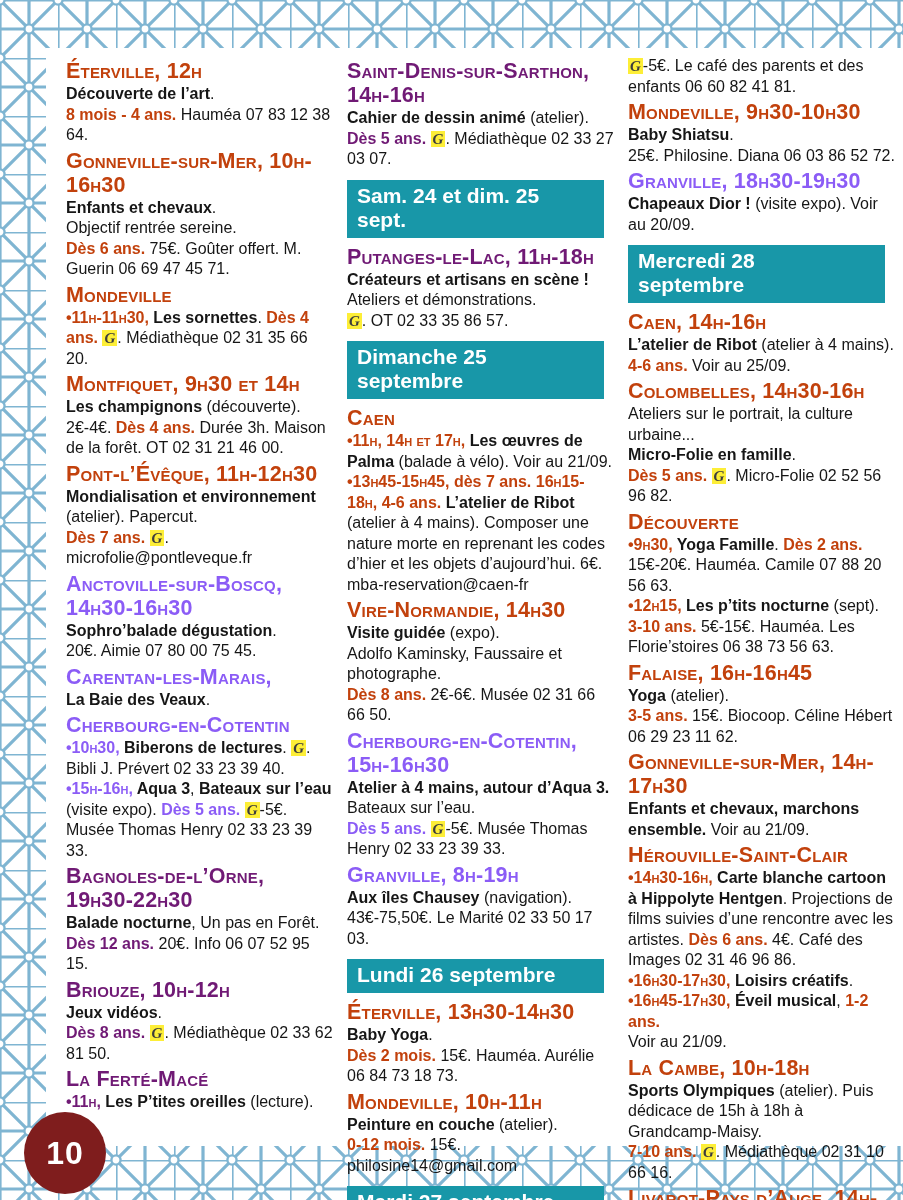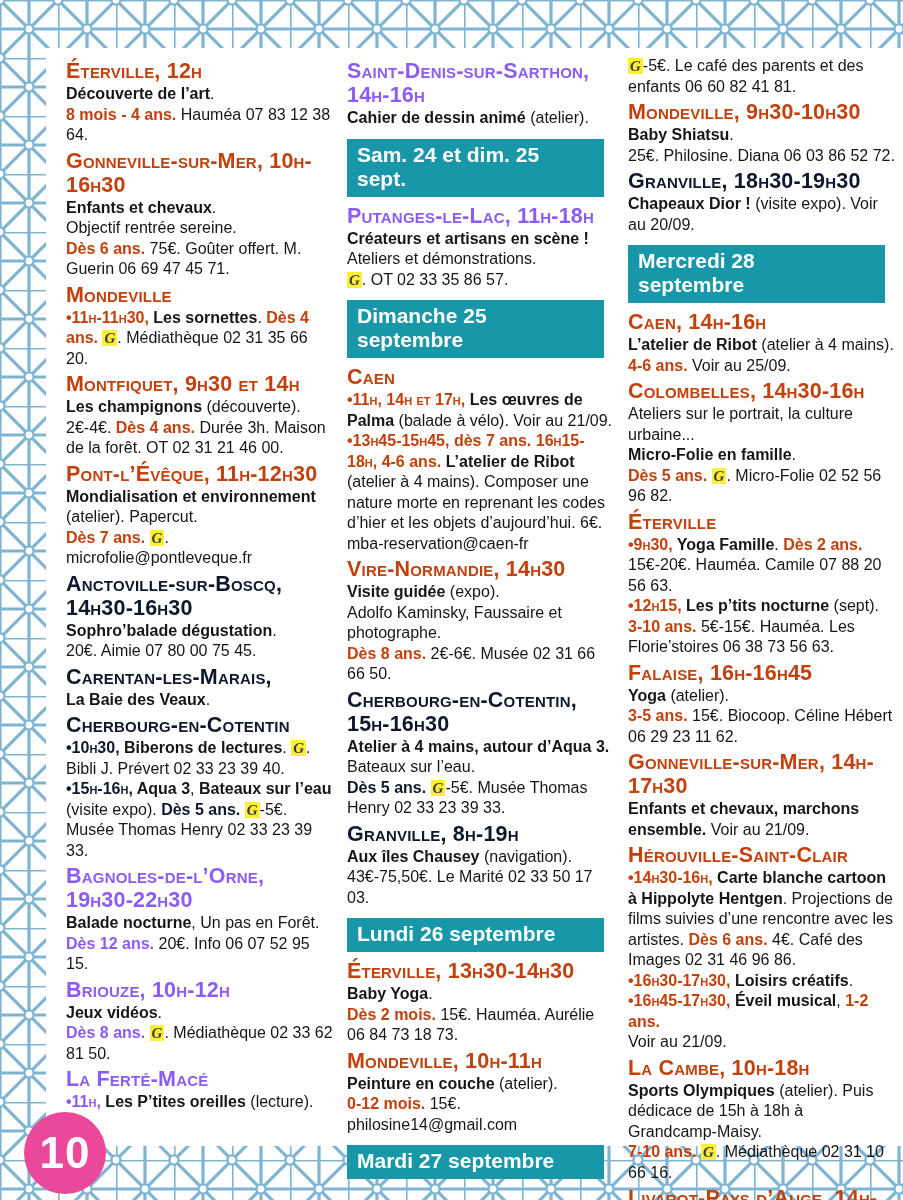--- a/index.html
+++ b/index.html
@@ -3,30 +3,30 @@
 <meta charset="utf-8">
 <style>
   html,body{margin:0;padding:0;}
   body{background:#ffffff;font-family:"Liberation Sans","DejaVu Sans",sans-serif;}
   .page{position:relative;width:903px;height:1200px;overflow:hidden;background:#fff;}
   .pattern{position:absolute;left:0;top:0;z-index:0;}
   .content{position:absolute;left:66px;top:56px;width:829px;z-index:1;display:flex;gap:14px;}
   .col{width:267px;}
   .city{font-weight:bold;font-variant:small-caps;font-size:21.5px;line-height:24px;margin:3px 0 1px 0;letter-spacing:.2px;}
   .c-purple{color:#c2410c;}
-  .c-green{color:#0f172a;}
-  .c-magenta{color:#8b5cf6;}
+  .c-green{color:#8b5cf6;}
+  .c-magenta{color:#701a75;}
   .banner{background:#1897a8;color:#ffffff;font-weight:bold;font-size:21px;line-height:24px;padding:4px 22px 6px 10px;margin:10px 10px 7px 0;}
   p{margin:0;font-size:16px;line-height:20.5px;color:#161616;}
   .seg-b{font-weight:bold;}
   .seg-r{font-weight:normal;}
   .seg-age{font-weight:bold;}
   .seg-time{font-weight:bold;font-variant:small-caps;}
   .seg-g{background:#fdee37;font-style:italic;font-weight:bold;color:#3c3c3c;padding:0 2px;font-family:"Liberation Serif","DejaVu Serif",serif;font-size:15px;}
-  .page-badge{position:absolute;left:24px;top:1112px;width:82px;height:82px;border-radius:50%;background:#ec4899;color:#fff;z-index:2;display:flex;align-items:center;justify-content:center;font-size:44px;font-weight:bold;letter-spacing:1px;}
+  .page-badge{position:absolute;left:24px;top:1112px;width:82px;height:82px;border-radius:50%;background:#7f1d1d;color:#fff;z-index:2;display:flex;align-items:center;justify-content:center;font-size:32px;font-weight:bold;letter-spacing:1px;}
 </style>
 </head>
 <body>
 
 <div class="page">
 
   <svg class="pattern" width="903" height="1200" aria-hidden="true">
     <defs>
       <pattern id="asa" width="58" height="58" patternUnits="userSpaceOnUse">
         <rect width="58" height="58" fill="#ffffff"></rect>
@@ -78,20 +78,21 @@
         <p><span class="seg-age c-magenta">Dès 12 ans.</span><span class="seg-r"> 20€. Info 06 07 52 95 15.</span></p>
         <h3 class="city c-magenta">Briouze, 10h-12h</h3>
         <p><span class="seg-b">Jeux vidéos</span><span class="seg-r">.</span></p>
         <p><span class="seg-age c-magenta">Dès 8 ans.</span><span class="seg-r"> </span><span class="seg-g">G</span><span class="seg-r">. Médiathèque 02 33 62 81 50.</span></p>
         <h3 class="city c-magenta">La Ferté-Macé</h3>
         <p><span class="seg-time c-magenta">•11h,</span><span class="seg-b"> Les P’tites oreilles</span><span class="seg-r"> (lecture).</span></p>
       </div>
     <div class="col">
         <h3 class="city c-magenta">Saint-Denis-sur-Sarthon, 14h-16h</h3>
         <p><span class="seg-b">Cahier de dessin animé</span><span class="seg-r"> (atelier).</span></p>
+        <p><span class="seg-age c-magenta">Dès 5 ans.</span><span class="seg-r"> </span><span class="seg-g">G</span><span class="seg-r">. Médiathèque 02 33 27 03 07.</span></p>
         <div class="banner">Sam. 24 et dim. 25 sept.</div>
         <h3 class="city c-magenta">Putanges-le-Lac, 11h-18h</h3>
         <p><span class="seg-b">Créateurs et artisans en scène !</span></p>
         <p><span class="seg-r">Ateliers et démonstrations.</span></p>
         <p><span class="seg-g">G</span><span class="seg-r">. OT 02 33 35 86 57.</span></p>
         <div class="banner">Dimanche 25 septembre</div>
         <h3 class="city c-purple">Caen</h3>
         <p><span class="seg-time c-purple">•11h, 14h et 17h,</span><span class="seg-b"> Les œuvres de Palma</span><span class="seg-r"> (balade à vélo). Voir au 21/09.</span></p>
         <p><span class="seg-time c-purple">•13h45-15h45,</span><span class="seg-age c-purple"> dès 7 ans.</span><span class="seg-time c-purple"> 16h15-18h,</span><span class="seg-age c-purple"> 4-6 ans.</span><span class="seg-b"> L’atelier de Ribot</span><span class="seg-r"> (atelier à 4 mains). Composer une nature morte en reprenant les codes d’hier et les objets d’aujourd’hui. 6€. mba-reservation@caen-fr</span></p>
         <h3 class="city c-purple">Vire-Normandie, 14h30</h3>
@@ -121,21 +122,21 @@
         <p><span class="seg-r">25€. Philosine. Diana 06 03 86 52 72.</span></p>
         <h3 class="city c-green">Granville, 18h30-19h30</h3>
         <p><span class="seg-b">Chapeaux Dior !</span><span class="seg-r"> (visite expo). Voir au 20/09.</span></p>
         <div class="banner">Mercredi 28 septembre</div>
         <h3 class="city c-purple">Caen, 14h-16h</h3>
         <p><span class="seg-b">L’atelier de Ribot</span><span class="seg-r"> (atelier à 4 mains). </span><span class="seg-age c-purple">4-6 ans.</span><span class="seg-r"> Voir au 25/09.</span></p>
         <h3 class="city c-purple">Colombelles, 14h30-16h</h3>
         <p><span class="seg-r">Ateliers sur le portrait, la culture urbaine...</span></p>
         <p><span class="seg-b">Micro-Folie en famille</span><span class="seg-r">.</span></p>
         <p><span class="seg-age c-purple">Dès 5 ans.</span><span class="seg-r"> </span><span class="seg-g">G</span><span class="seg-r">. Micro-Folie 02 52 56 96 82.</span></p>
-        <h3 class="city c-purple">Éterville</h3>
+        <h3 class="city c-purple">Découverte</h3>
         <p><span class="seg-time c-purple">•9h30,</span><span class="seg-b"> Yoga Famille</span><span class="seg-r">. </span><span class="seg-age c-purple">Dès 2 ans.</span><span class="seg-r"> 15€-20€. Hauméa. Camile 07 88 20 56 63.</span></p>
         <p><span class="seg-time c-purple">•12h15,</span><span class="seg-b"> Les p’tits nocturne</span><span class="seg-r"> (sept). </span><span class="seg-age c-purple">3-10 ans.</span><span class="seg-r"> 5€-15€. Hauméa. Les Florie’stoires 06 38 73 56 63.</span></p>
         <h3 class="city c-purple">Falaise, 16h-16h45</h3>
         <p><span class="seg-b">Yoga</span><span class="seg-r"> (atelier).</span></p>
         <p><span class="seg-age c-purple">3-5 ans.</span><span class="seg-r"> 15€. Biocoop. Céline Hébert 06 29 23 11 62.</span></p>
         <h3 class="city c-purple">Gonneville-sur-Mer, 14h-17h30</h3>
         <p><span class="seg-b">Enfants et chevaux, marchons ensemble.</span><span class="seg-r"> Voir au 21/09.</span></p>
         <h3 class="city c-purple">Hérouville-Saint-Clair</h3>
         <p><span class="seg-time c-purple">•14h30-16h,</span><span class="seg-b"> Carte blanche cartoon à Hippolyte Hentgen</span><span class="seg-r">. Projections de films suivies d’une rencontre avec les artistes. </span><span class="seg-age c-purple">Dès 6 ans.</span><span class="seg-r"> 4€. Café des Images 02 31 46 96 86.</span></p>
         <p><span class="seg-time c-purple">•16h30-17h30,</span><span class="seg-b"> Loisirs créatifs</span><span class="seg-r">.</span></p>

